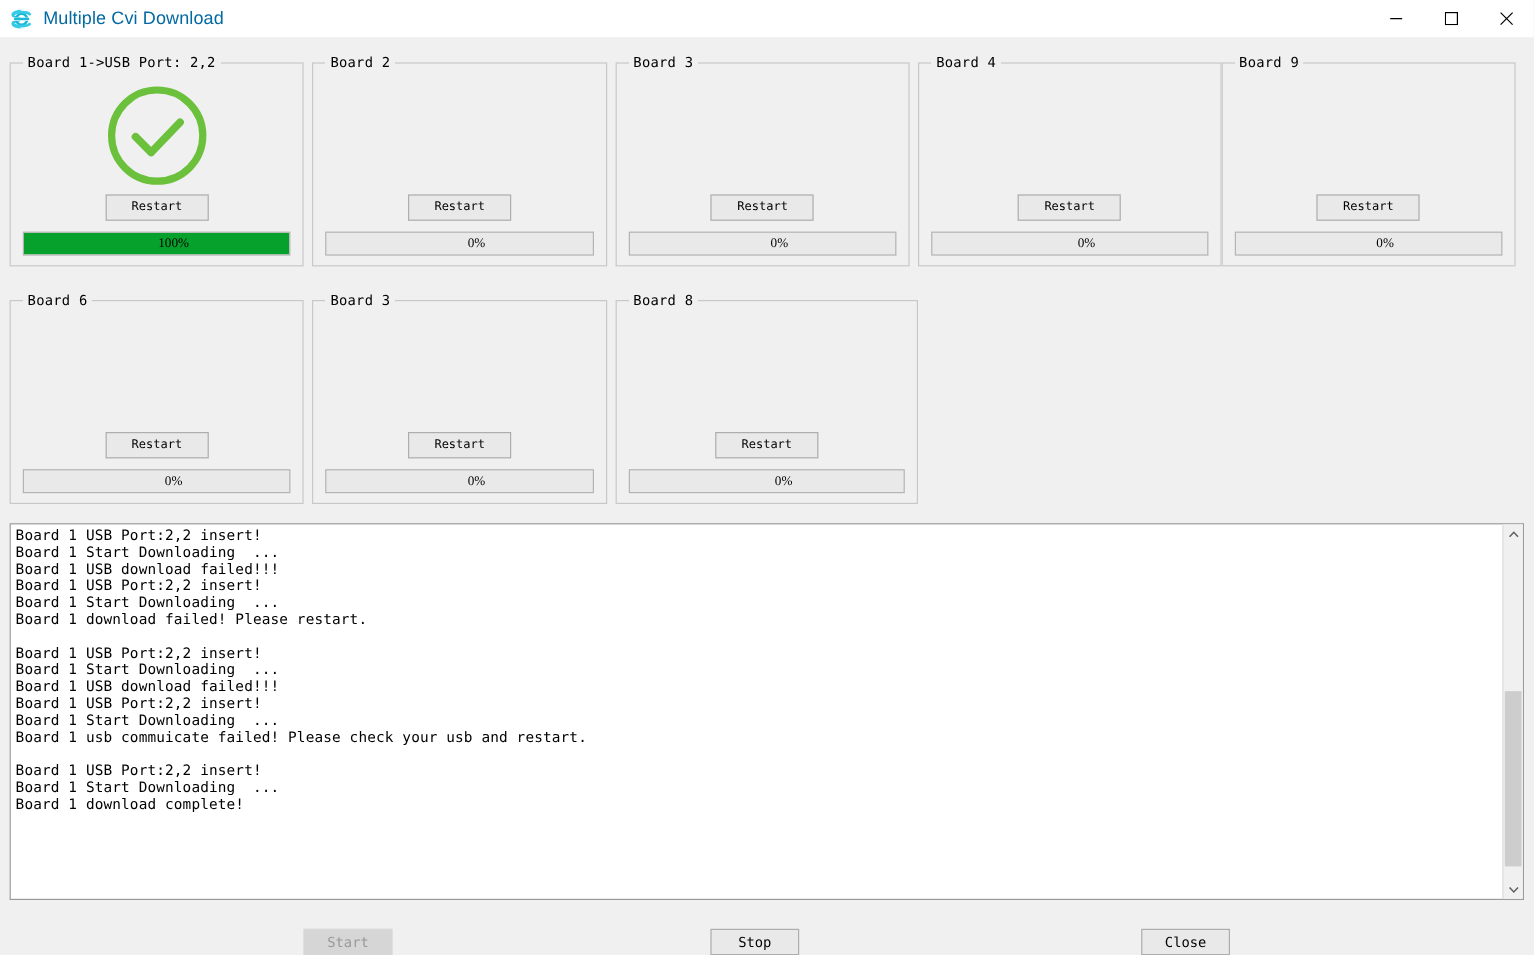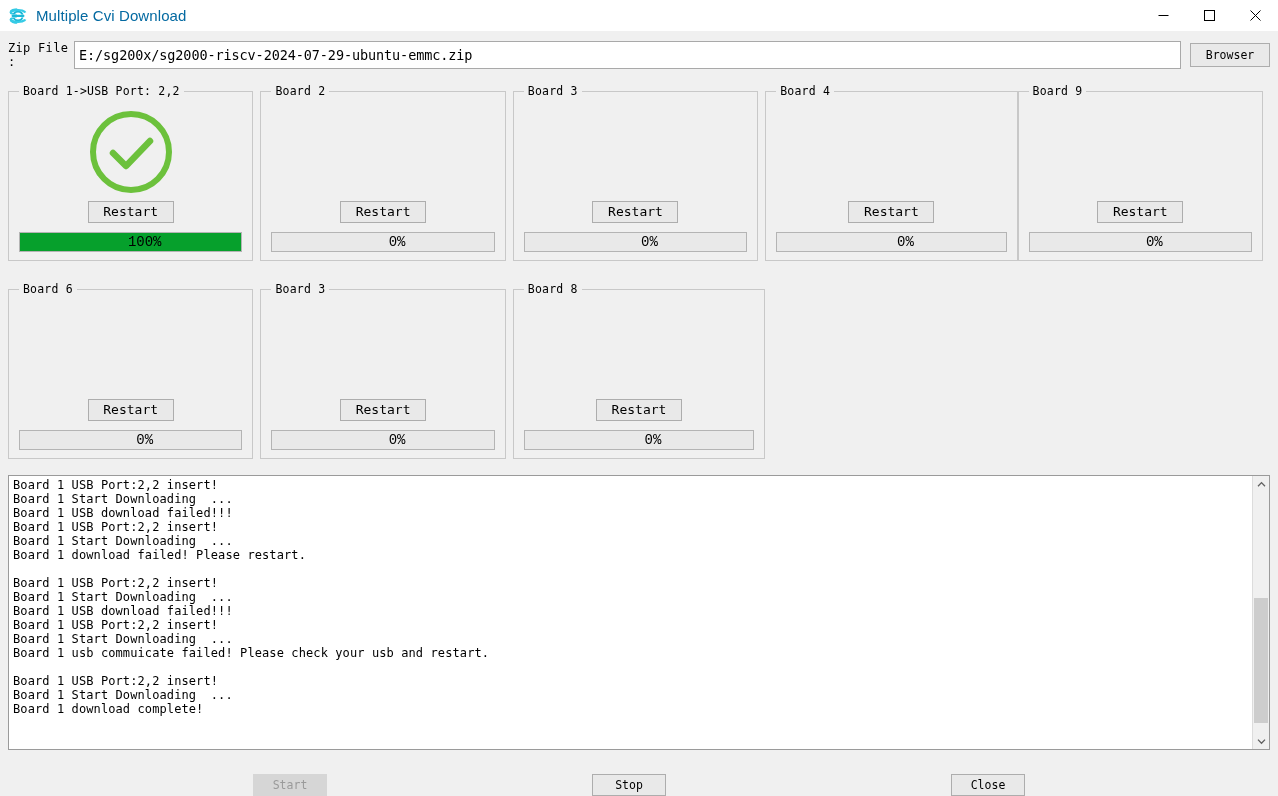--- a/index.html
+++ b/index.html
@@ -166,21 +166,21 @@
     align-items: center;
     justify-content: center;
   }
   .check-icon { display: block; }
   .restart-btn {
     width: 86px;
     height: 22px;
     background: #e9e9e9;
     border: 1px solid #adadad;
     font-family: "DejaVu Sans Mono", monospace;
-    font-size: 13px;
+    font-size: 10px;
     color: #000;
     cursor: default;
     padding: 0;
     margin-bottom: 9px;
     line-height: 20px;
   }
   .progress {
     width: calc(100% - 20px);
     height: 20px;
     border: 1px solid #b4b4b4;
@@ -193,22 +193,22 @@
     position: absolute;
     left: 0; top: 0; bottom: 0;
     background: #06a02c;
   }
   .progress .ptext {
     position: absolute;
     left: 0; right: 0; top: 0; bottom: 0;
     display: flex;
     align-items: center;
     justify-content: center;
-    font-family: Liberation Mono, monospace;
-    font-size: 14px;
+    font-family: Liberation Serif, serif;
+    font-size: 11px;
     color: #000;
     padding-left: 28px;
   }
 
   
   .logwrap {
     flex: 1 1 auto;
     margin: 6px 8px 0 8px;
     border: 1px solid #9a9a9a;
     background: #fff;
@@ -314,25 +314,20 @@
           </svg>
       </div>
       <div class="win-btn close">
         <svg width="11" height="11" viewBox="0 0 11 11">
             <path d="M0.5 0.5 L10.5 10.5 M10.5 0.5 L0.5 10.5" stroke="#000" stroke-width="1"></path>
           </svg>
       </div>
     </div>
   </div>
 
-  <div class="ziprow">
-    <span class="zip-label">Zip File :</span>
-    <input class="zip-input" type="text" value="E:/sg200x/sg2000-riscv-2024-07-29-ubuntu-emmc.zip" style="">
-    <button class="browser-btn">Browser</button>
-  </div>
 
   <div class="boards">
 
     <div class="board">
       <fieldset class="boardbox">
         <legend>Board 1-&gt;USB Port: 2,2</legend>
         <div class="board-inner">
           <div class="status-area">
             <span class="check-icon">
               <svg width="88" height="88" viewBox="0 0 88 88" aria-hidden="true">

